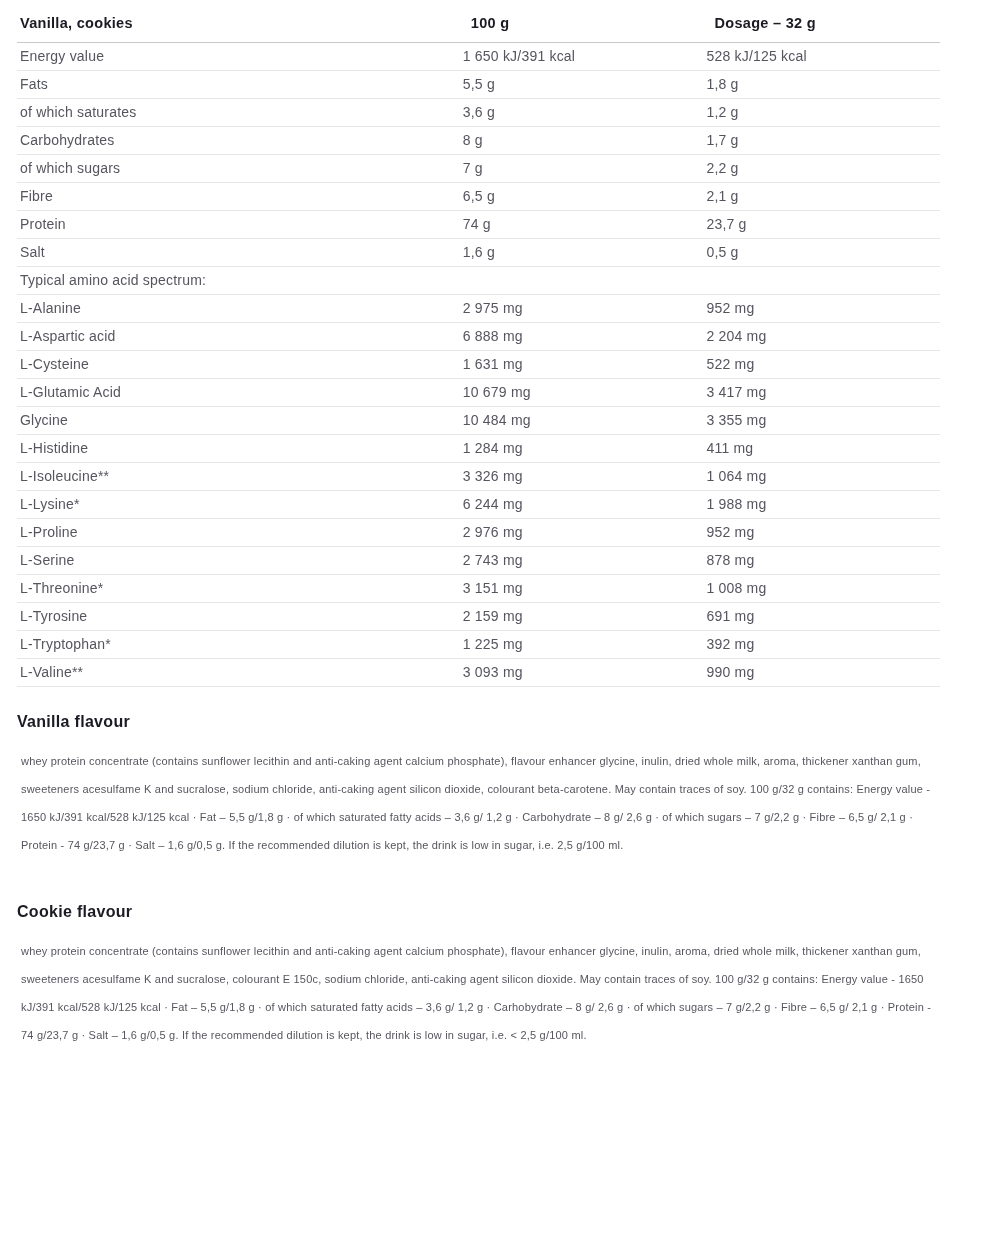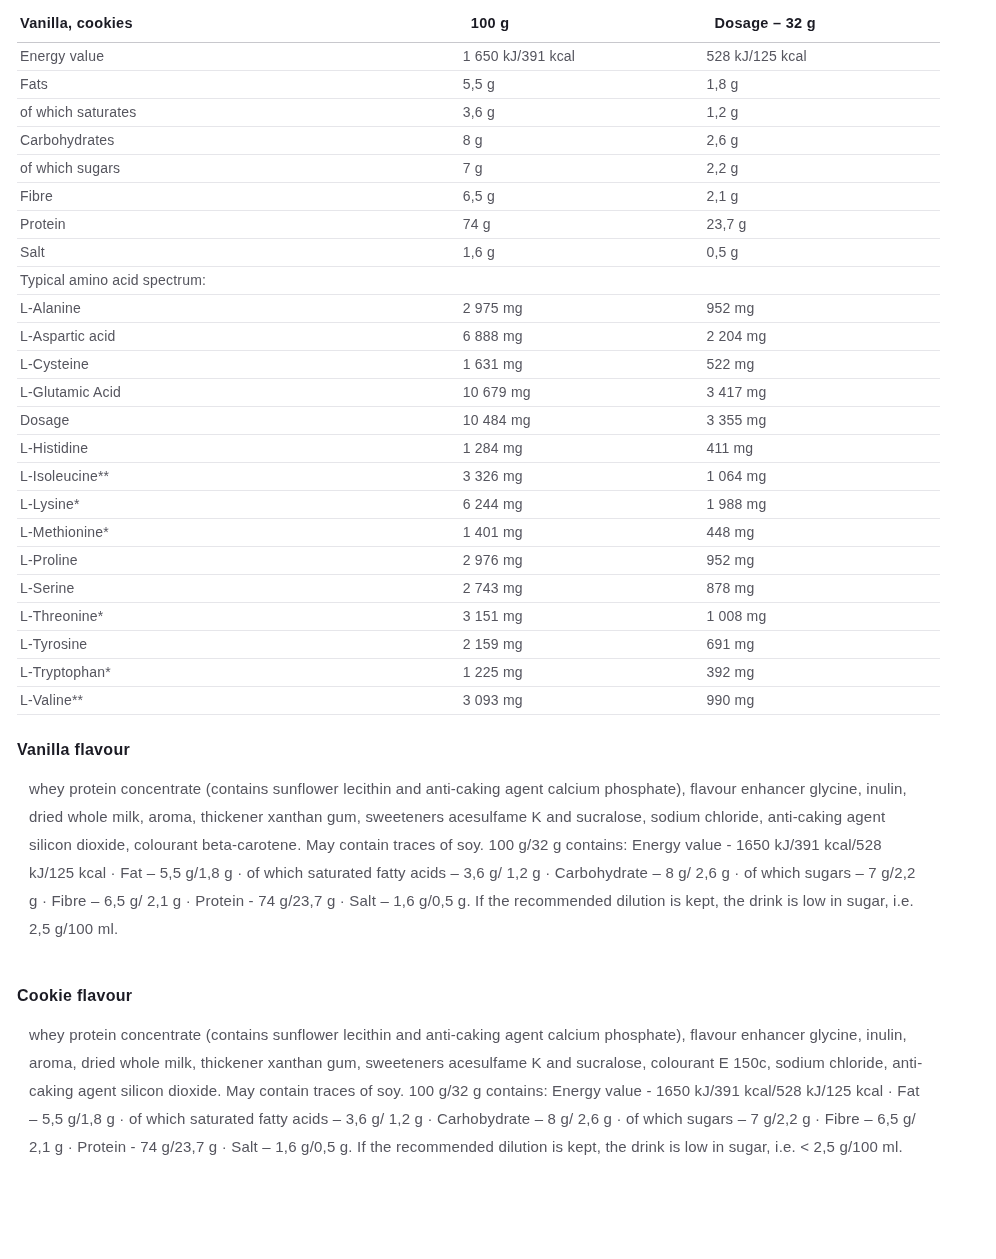--- a/index.html
+++ b/index.html
@@ -53,22 +53,22 @@
   section.flavour { margin-top: 26px; }
   section.flavour + section.flavour { margin-top: 44px; }
   section.flavour h2 {
     margin: 0 0 16px 0;
     font-size: 16px;
     font-weight: 700;
     letter-spacing: 0.3px;
     color: var(--heading);
   }
   section.flavour p {
-    margin: 12px;
-    font-size: 15px;
+    margin: 4px;
+    font-size: 11px;
     line-height: 28px;
     letter-spacing: 0.2px;
     color: var(--text);
   }
 </style>
 </head>
 <body>
 
 <div class="page">
 
@@ -97,21 +97,21 @@
           <td class="c3">1,8 g</td>
         </tr>
         <tr>
           <td class="c1">of which saturates</td>
           <td class="c2">3,6 g</td>
           <td class="c3">1,2 g</td>
         </tr>
         <tr>
           <td class="c1">Carbohydrates</td>
           <td class="c2">8 g</td>
-          <td class="c3">2,6 g</td>
+          <td class="c3">1,7 g</td>
         </tr>
         <tr>
           <td class="c1">of which sugars</td>
           <td class="c2">7 g</td>
           <td class="c3">2,2 g</td>
         </tr>
         <tr>
           <td class="c1">Fibre</td>
           <td class="c2">6,5 g</td>
           <td class="c3">2,1 g</td>
@@ -143,43 +143,38 @@
           <td class="c1">L-Cysteine</td>
           <td class="c2">1 631 mg</td>
           <td class="c3">522 mg</td>
         </tr>
         <tr>
           <td class="c1">L-Glutamic Acid</td>
           <td class="c2">10 679 mg</td>
           <td class="c3">3 417 mg</td>
         </tr>
         <tr>
-          <td class="c1">Dosage</td>
+          <td class="c1">Glycine</td>
           <td class="c2">10 484 mg</td>
           <td class="c3">3 355 mg</td>
         </tr>
         <tr>
           <td class="c1">L-Histidine</td>
           <td class="c2">1 284 mg</td>
           <td class="c3">411 mg</td>
         </tr>
         <tr>
           <td class="c1">L-Isoleucine**</td>
           <td class="c2">3 326 mg</td>
           <td class="c3">1 064 mg</td>
         </tr>
         <tr>
           <td class="c1">L-Lysine*</td>
           <td class="c2">6 244 mg</td>
           <td class="c3">1 988 mg</td>
-        </tr>
-        <tr>
-          <td class="c1">L-Methionine*</td>
-          <td class="c2">1 401 mg</td>
-          <td class="c3">448 mg</td>
         </tr>
         <tr>
           <td class="c1">L-Proline</td>
           <td class="c2">2 976 mg</td>
           <td class="c3">952 mg</td>
         </tr>
         <tr>
           <td class="c1">L-Serine</td>
           <td class="c2">2 743 mg</td>
           <td class="c3">878 mg</td>

